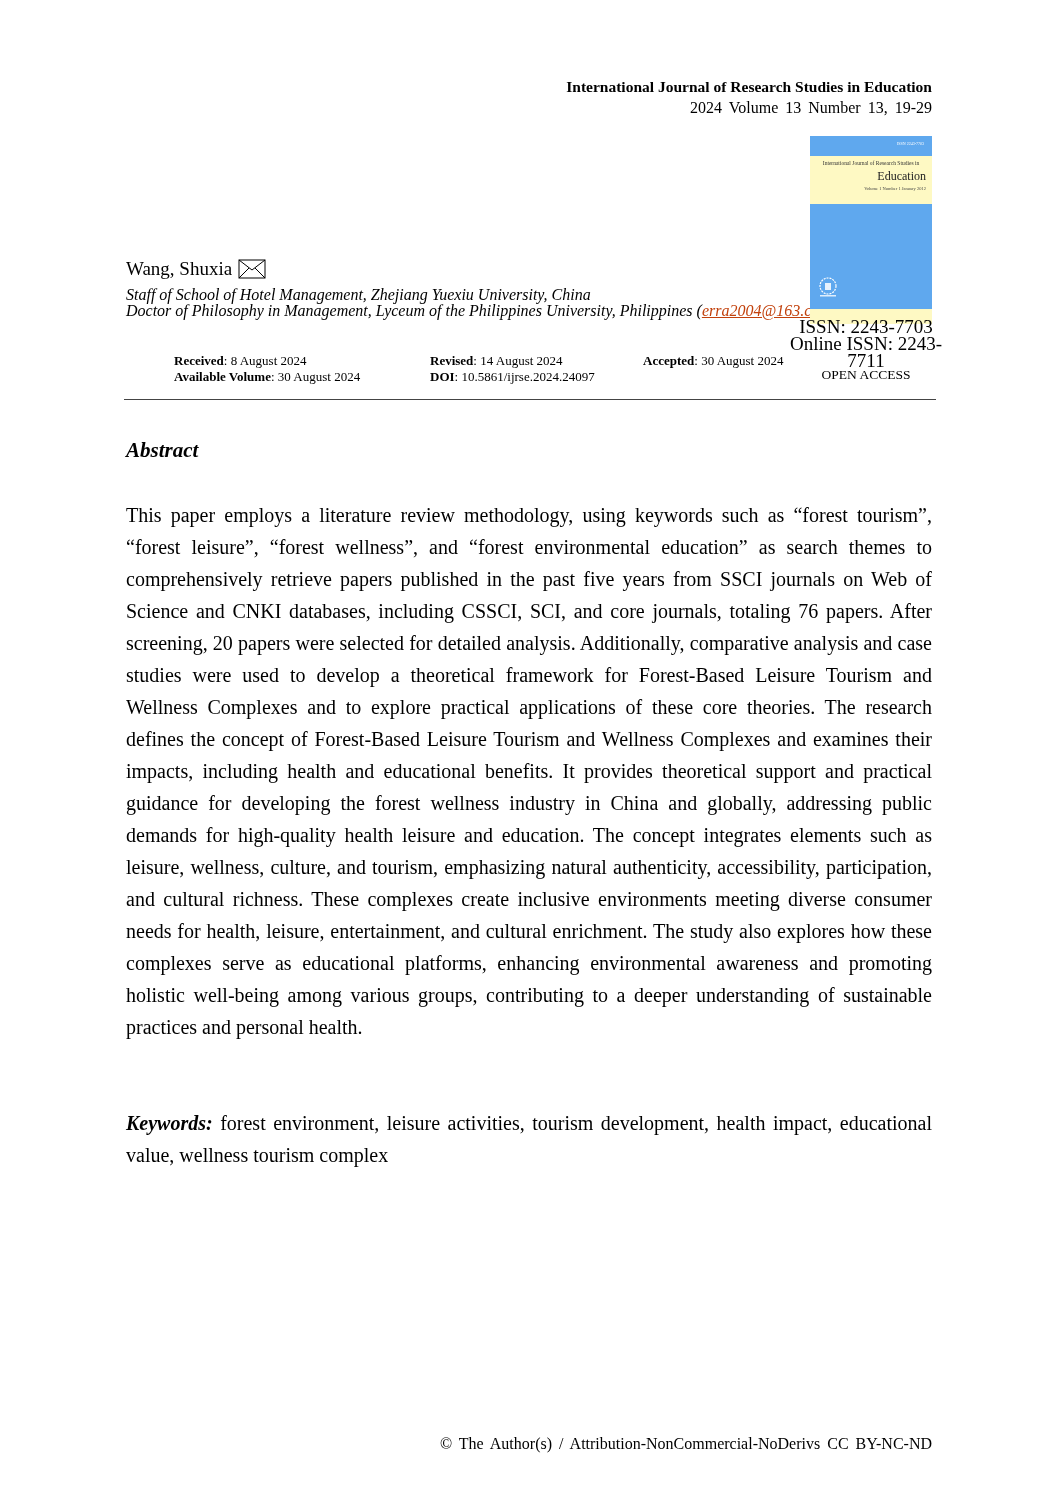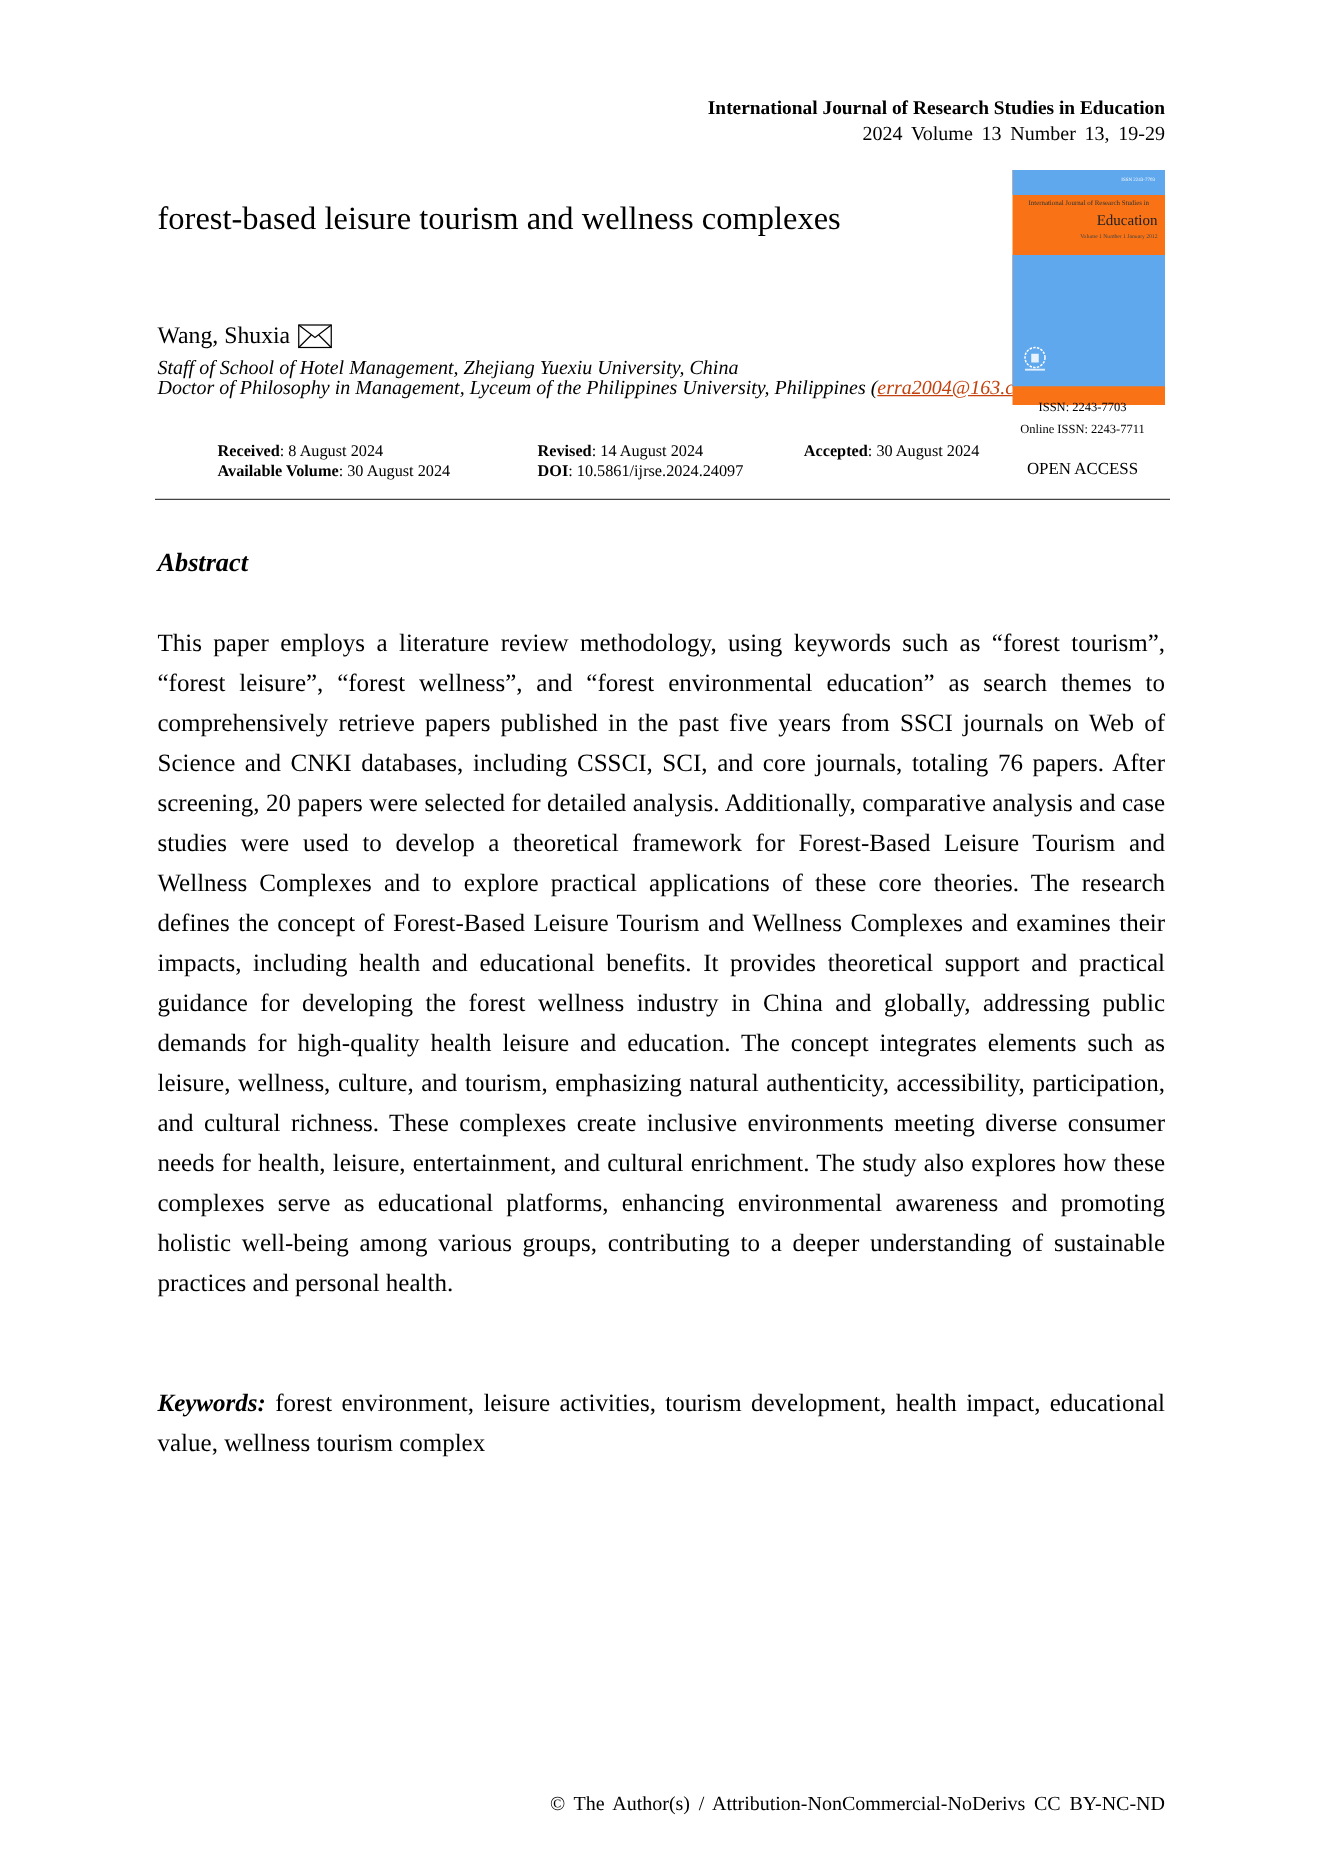--- a/index.html
+++ b/index.html
@@ -12,46 +12,45 @@
     .journal-name { font-weight: bold; font-size: 15.5px; }
     .journal-issue { font-size: 16px; word-spacing: 3px; }
     .title { left: 126px; top: 158px; width: 640px; font-size: 26px; line-height: 33px; }
     .author { left: 126px; top: 258px; font-size: 19px; display: flex; align-items: center; gap: 6px; }
     .mail-icon { display: inline-block; width: 28px; height: 20px; }
     .affil { left: 126px; font-style: italic; font-size: 16px; line-height: 16px; }
     .affil a { color: #c2410c; text-decoration: underline; }
     .dates { font-size: 13px; line-height: 17px; margin-left: 48px; }
     .dates b { font-weight: bold; }
     .rule { left: 124px; top: 399px; width: 812px; height: 1px; background: #444; }
-    .cover { left: 810px; top: 136px; width: 122px; height: 188px; background: #f97316; }
+    .cover { left: 810px; top: 136px; width: 122px; height: 188px; background: #fef9c3; }
     .cover-top { position: absolute; left: 0; top: 0; width: 122px; height: 20px; background: #5fa8ee; }
     .cover-top-text { position: absolute; right: 8px; top: 5px; font-size: 4px; color: #fff; }
     .cover-jname { position: absolute; left: 0; top: 24px; width: 122px; text-align: center; font-size: 5.5px; color: #333; }
     .cover-edu { position: absolute; right: 6px; top: 33px; font-size: 12px; color: #222; }
     .cover-vol { position: absolute; right: 6px; top: 50px; font-size: 4.5px; color: #444; }
     .cover-bottom { position: absolute; left: 0; top: 68px; width: 122px; height: 105px; background: #5fa8ee; }
     .cover-emblem { position: absolute; left: 7px; top: 72px; width: 22px; height: 22px; }
-    .issn-block { left: 780px; top: 318px; width: 172px; text-align: center; font-size: 10px; line-height: 17px; }
+    .issn-block { left: 780px; top: 318px; width: 172px; text-align: center; font-size: 19px; line-height: 17px; }
     .open-access { left: 780px; top: 367px; width: 172px; text-align: center; font-size: 13.5px; }
     .abstract-heading { left: 126px; top: 438px; font-size: 21px; font-style: italic; font-weight: bold; text-align: right; }
     .abstract-body { left: 126px; top: 499px; width: 806px; font-size: 20px; line-height: 32px; text-align: justify; }
     .keywords { left: 126px; top: 1107px; width: 806px; font-size: 20px; line-height: 32px; text-align: justify; }
     .keywords-label { font-weight: bold; font-style: italic; }
     .footer-license { right: 126px; top: 1388px; font-size: 16px; word-spacing: 3px; margin-top: 47px; }
   </style>
 </head>
 <body>
 
 <div class="abs journal-block">
   <div class="journal-name">International Journal of Research Studies in Education</div>
   <div class="journal-issue">2024  Volume  13  Number  13,  19-29</div>
 </div>
 
 <div class="abs title">
-  <div>forest-based leisure tourism and wellness complexes</div>
 </div>
 
 <div class="abs author">
   <span>Wang, Shuxia</span>
   <span class="mail-icon">
     <svg width="28" height="20" viewBox="0 0 28 20">
       <rect x="1" y="1" width="26" height="18" fill="none" stroke="#000" stroke-width="1"></rect>
       <polyline points="1,1 14,11 27,1" fill="none" stroke="#000" stroke-width="1"></polyline>
       <polyline points="1,19 11,9" fill="none" stroke="#000" stroke-width="1"></polyline>
       <polyline points="27,19 17,9" fill="none" stroke="#000" stroke-width="1"></polyline>

